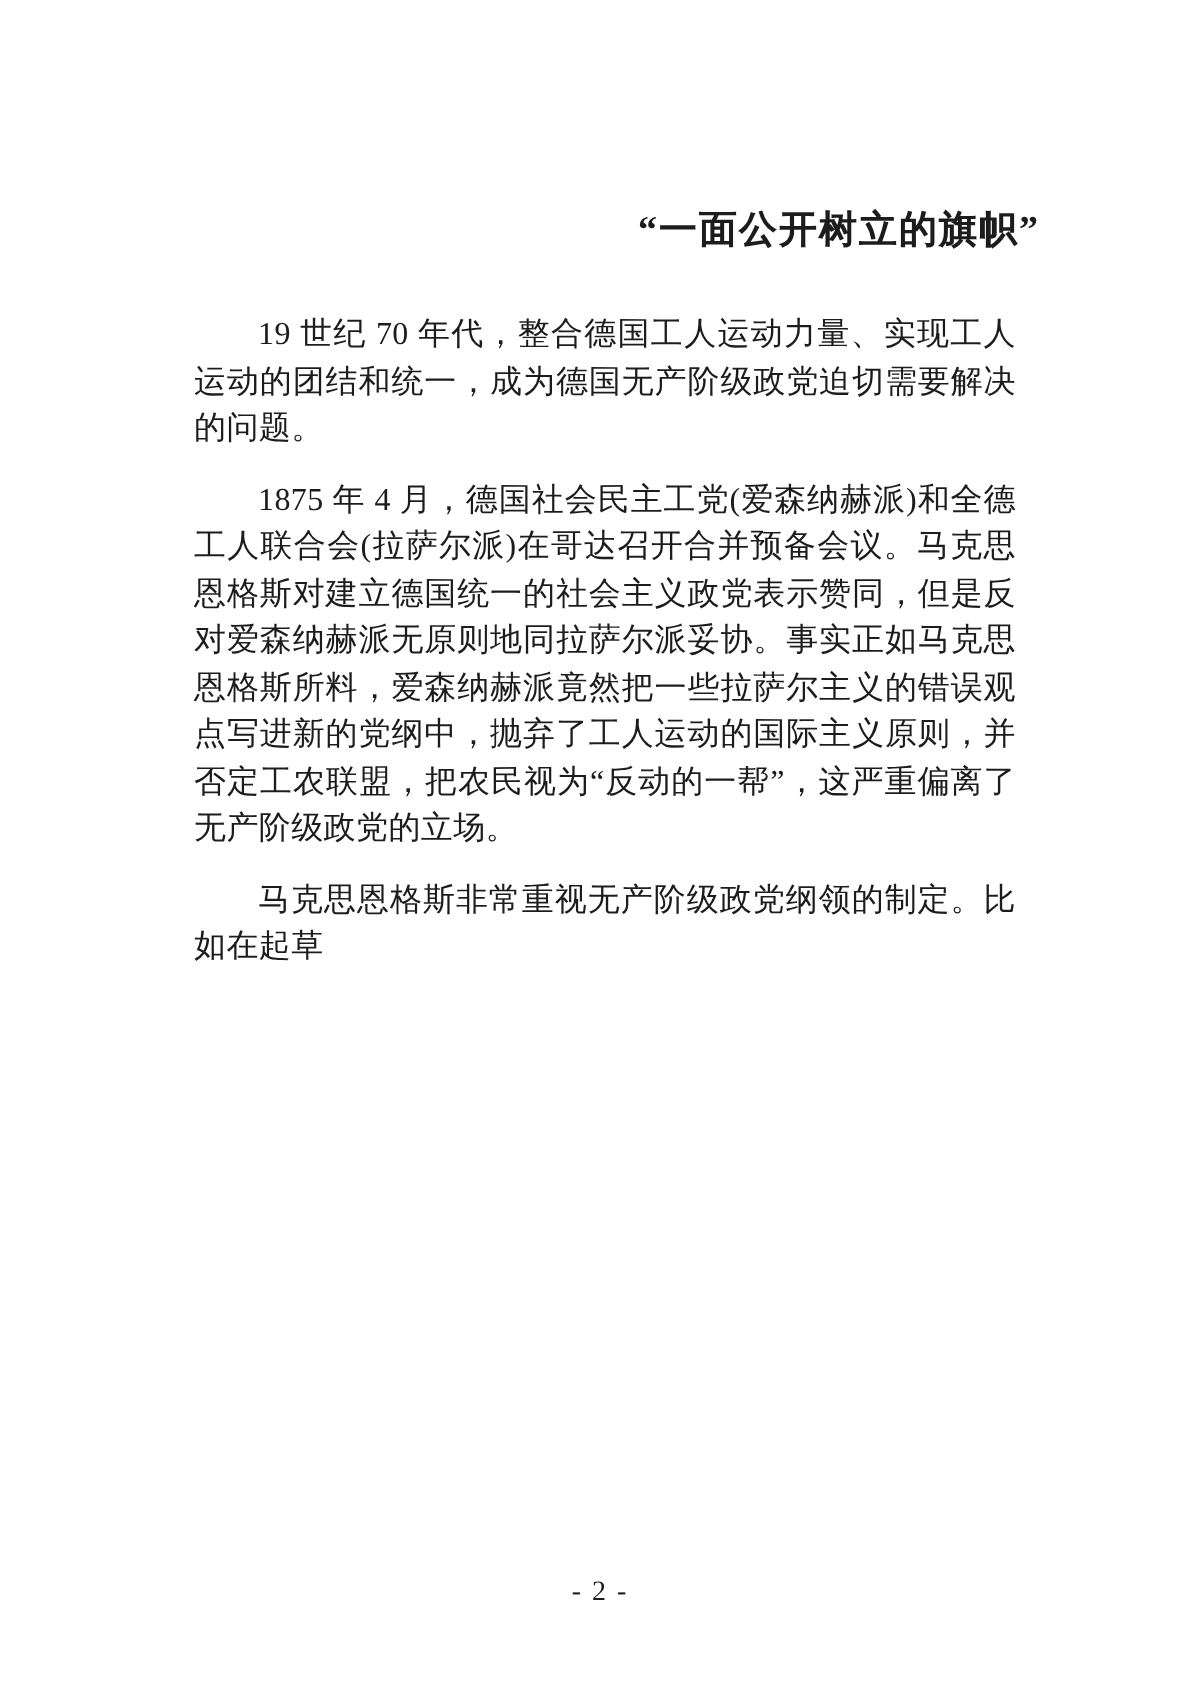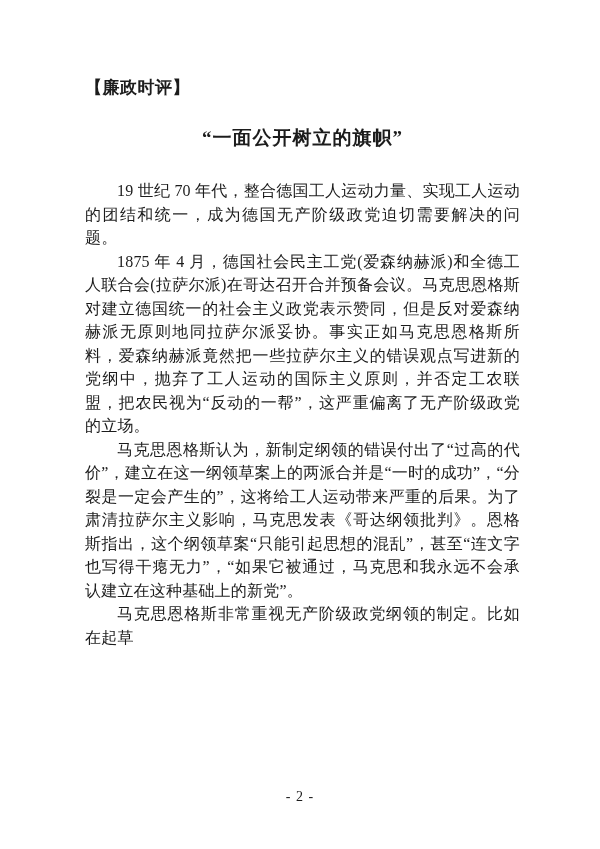--- a/index.html
+++ b/index.html
@@ -24,30 +24,30 @@
     top: 76px;
   }
   .header-tag {
     font-size: 17px;
     font-weight: bold;
     letter-spacing: 0.5px;
     text-align: left;
   }
   .doc-title {
     margin-top: 26px;
-    text-align: center;
+    text-align: right;
     font-size: 19px;
     font-weight: bold;
     letter-spacing: 1px;
   }
   .body-text {
     margin-top: 28px;
   }
   .body-text p {
-    margin: 0;
+    margin: 12px;
     font-size: 16px;
     line-height: 23.5px;
     text-align: justify;
     text-indent: 2em;
     letter-spacing: 0.2px;
   }
   .page-number {
     position: absolute;
     left: 0;
     right: 0;
@@ -56,23 +56,21 @@
     font-size: 14px;
     letter-spacing: 1px;
     color: #1c1c1c;
   }
 </style>
 </head>
 <body>
 
 <div class="page">
   <div class="content">
-    <div class="header-tag">【廉政时评】</div>
     <div class="doc-title">“一面公开树立的旗帜”</div>
     <div class="body-text">
       <p>19 世纪 70 年代，整合德国工人运动力量、实现工人运动的团结和统一，成为德国无产阶级政党迫切需要解决的问题。</p>
       <p>1875 年 4 月，德国社会民主工党(爱森纳赫派)和全德工人联合会(拉萨尔派)在哥达召开合并预备会议。马克思恩格斯对建立德国统一的社会主义政党表示赞同，但是反对爱森纳赫派无原则地同拉萨尔派妥协。事实正如马克思恩格斯所料，爱森纳赫派竟然把一些拉萨尔主义的错误观点写进新的党纲中，抛弃了工人运动的国际主义原则，并否定工农联盟，把农民视为“反动的一帮”，这严重偏离了无产阶级政党的立场。</p>
-      <p>马克思恩格斯认为，新制定纲领的错误付出了“过高的代价”，建立在这一纲领草案上的两派合并是“一时的成功”，“分裂是一定会产生的”，这将给工人运动带来严重的后果。为了肃清拉萨尔主义影响，马克思发表《哥达纲领批判》。恩格斯指出，这个纲领草案“只能引起思想的混乱”，甚至“连文字也写得干瘪无力”，“如果它被通过，马克思和我永远不会承认建立在这种基础上的新党”。</p>
       <p>马克思恩格斯非常重视无产阶级政党纲领的制定。比如在起草</p>
     </div>
   </div>
   <div class="page-number">- 2 -</div>
 </div>
 
 </body></html>

